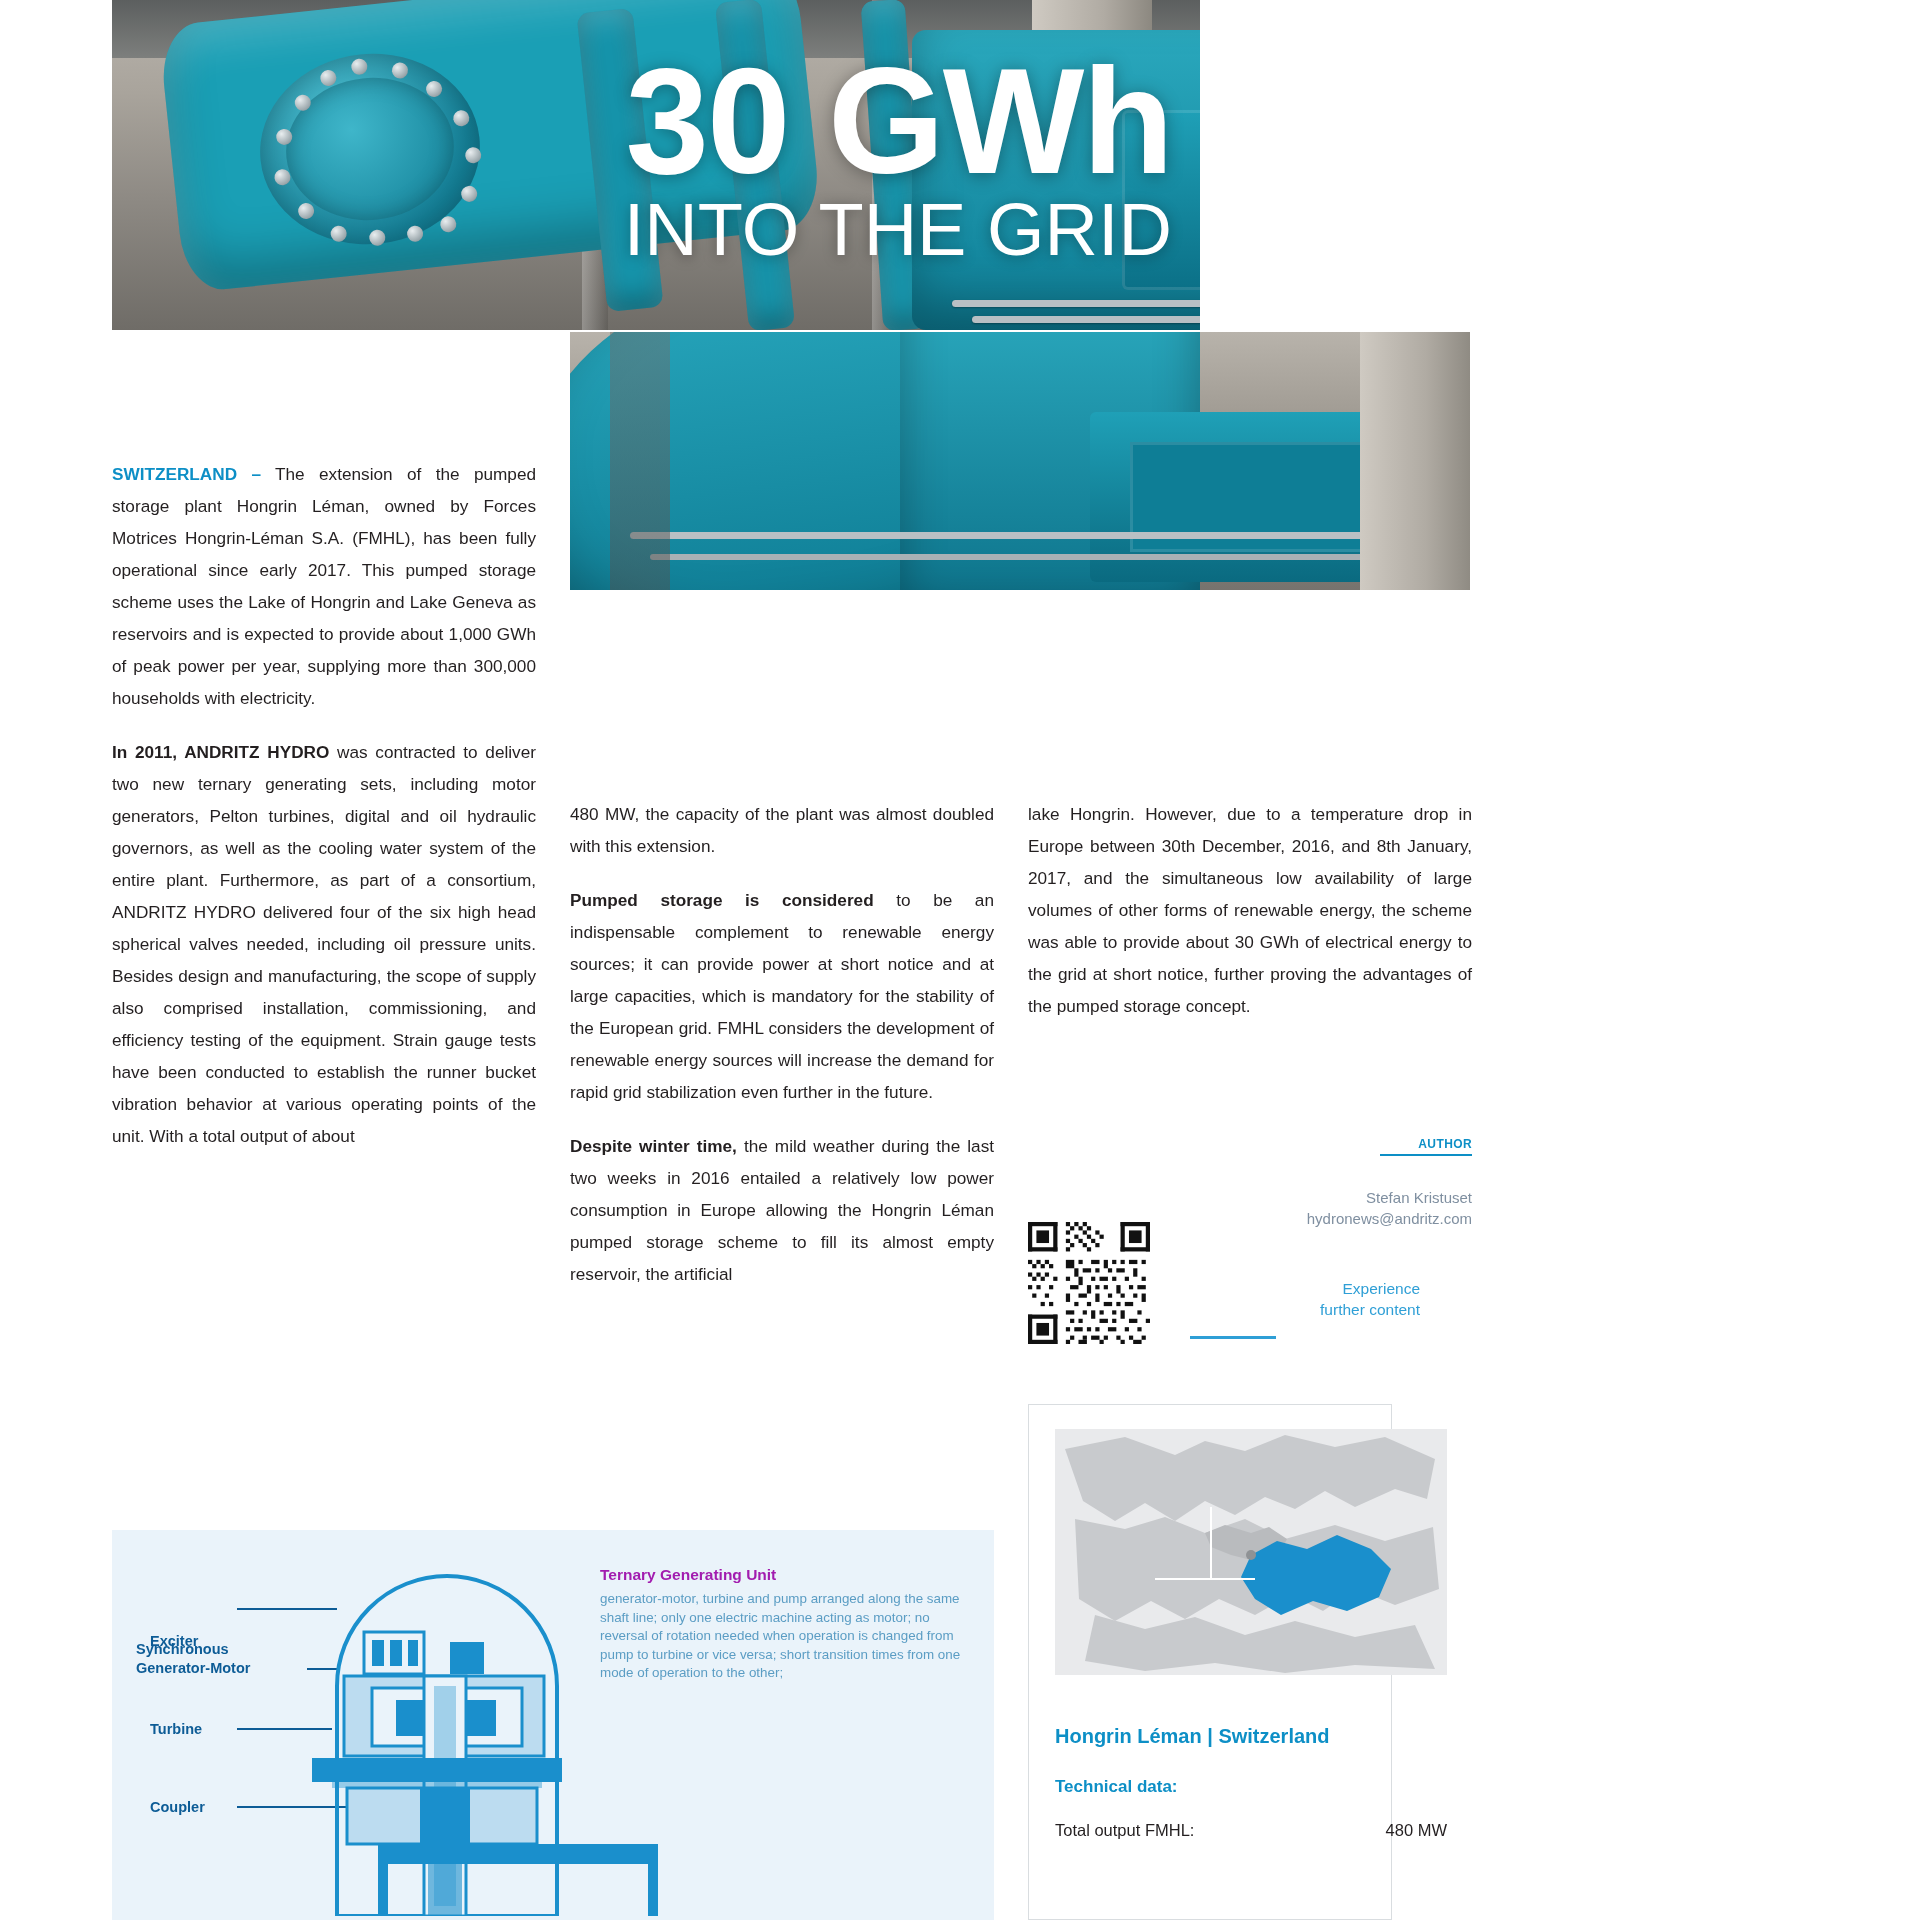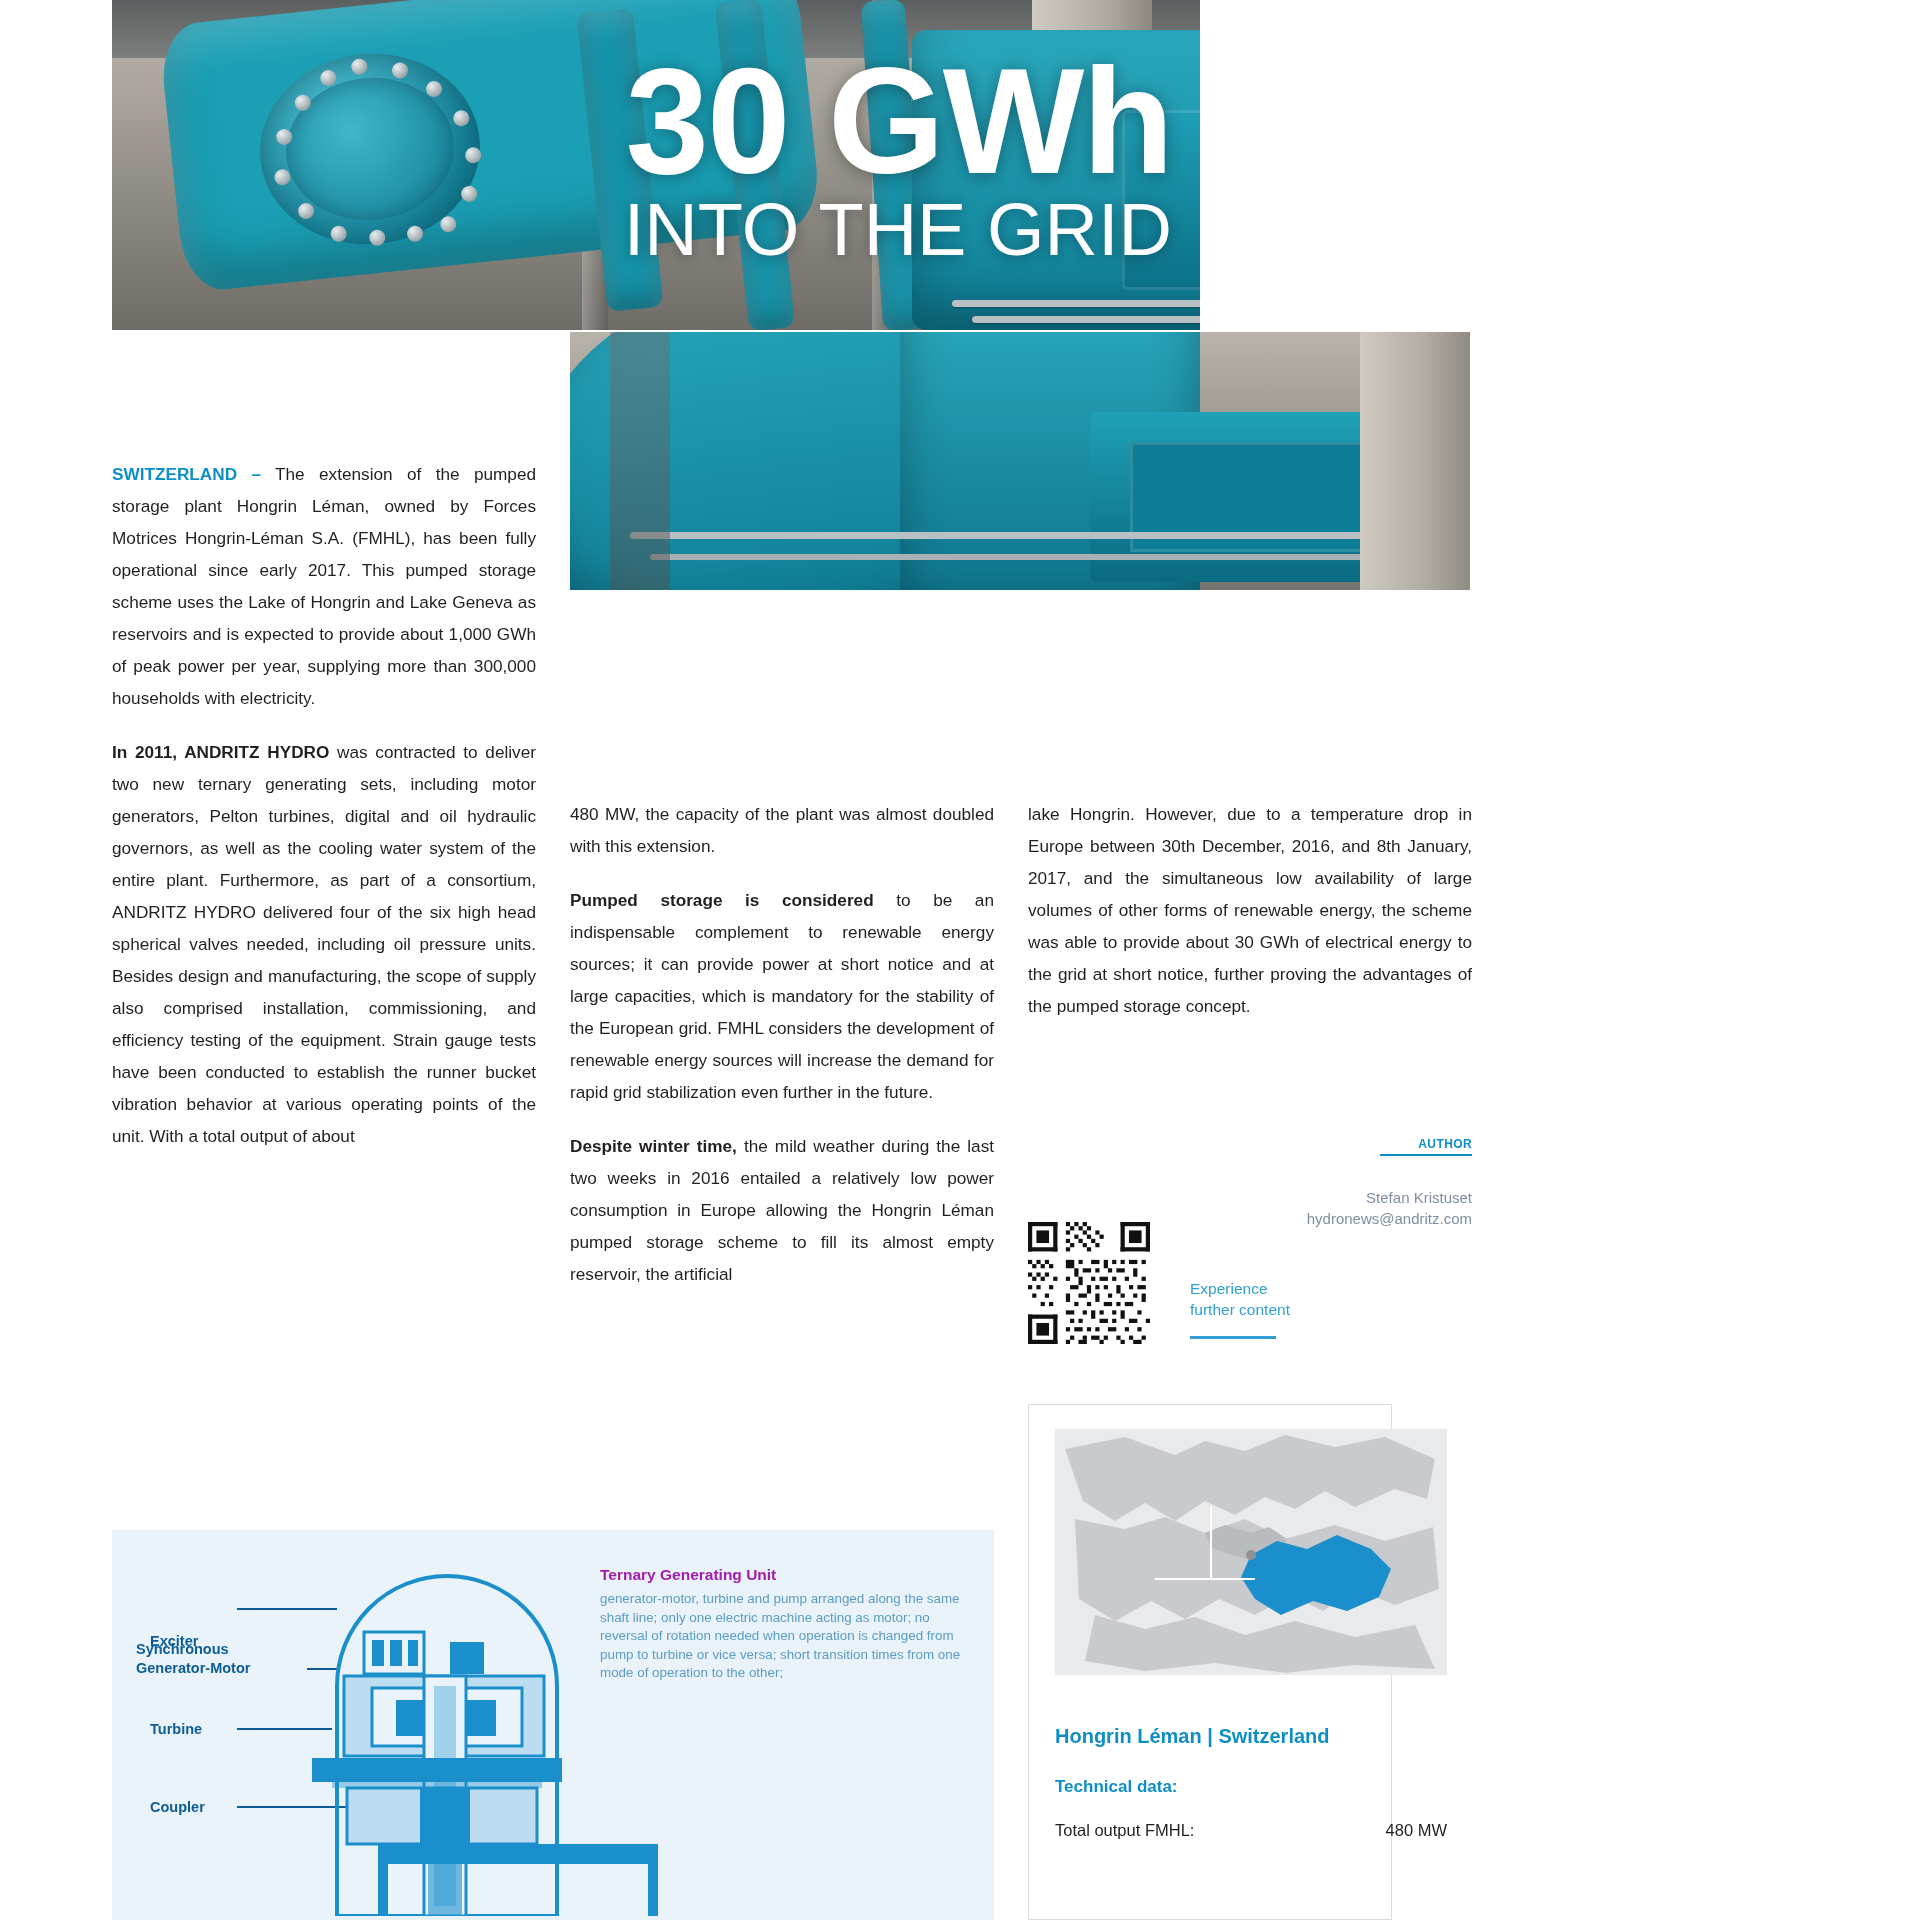--- a/index.html
+++ b/index.html
@@ -108,21 +108,21 @@
   .author-name{
     position:absolute;left:1028px;top:1187px;width:444px;text-align:right;
     color:#7f8fa0;font-size:15px;line-height:21px;
   }
 
   
   .qr{
     position:absolute;left:1028px;top:1222px;width:122px;height:122px;background:#fff;
   }
   .exp{
-    position:absolute;left:1190px;top:1278px;width:230px;color:#2f9fd6;font-size:15.5px;line-height:21px;
+    position:absolute;left:1190px;top:1278px;width:230px;color:#2f9fd6;font-size:15.5px;line-height:21px;text-align:right;
   }
   .exp .rule{height:3px;width:86px;background:#2f9fd6;margin-top:16px;}
 
   
   .diagram{
     position:absolute;left:112px;top:1530px;width:882px;height:390px;
     background:#eaf3fa;overflow:hidden;
   }
   .dg-title{
     position:absolute;left:488px;top:36px;color:#a21caf;font-weight:700;font-size:15.5px;

